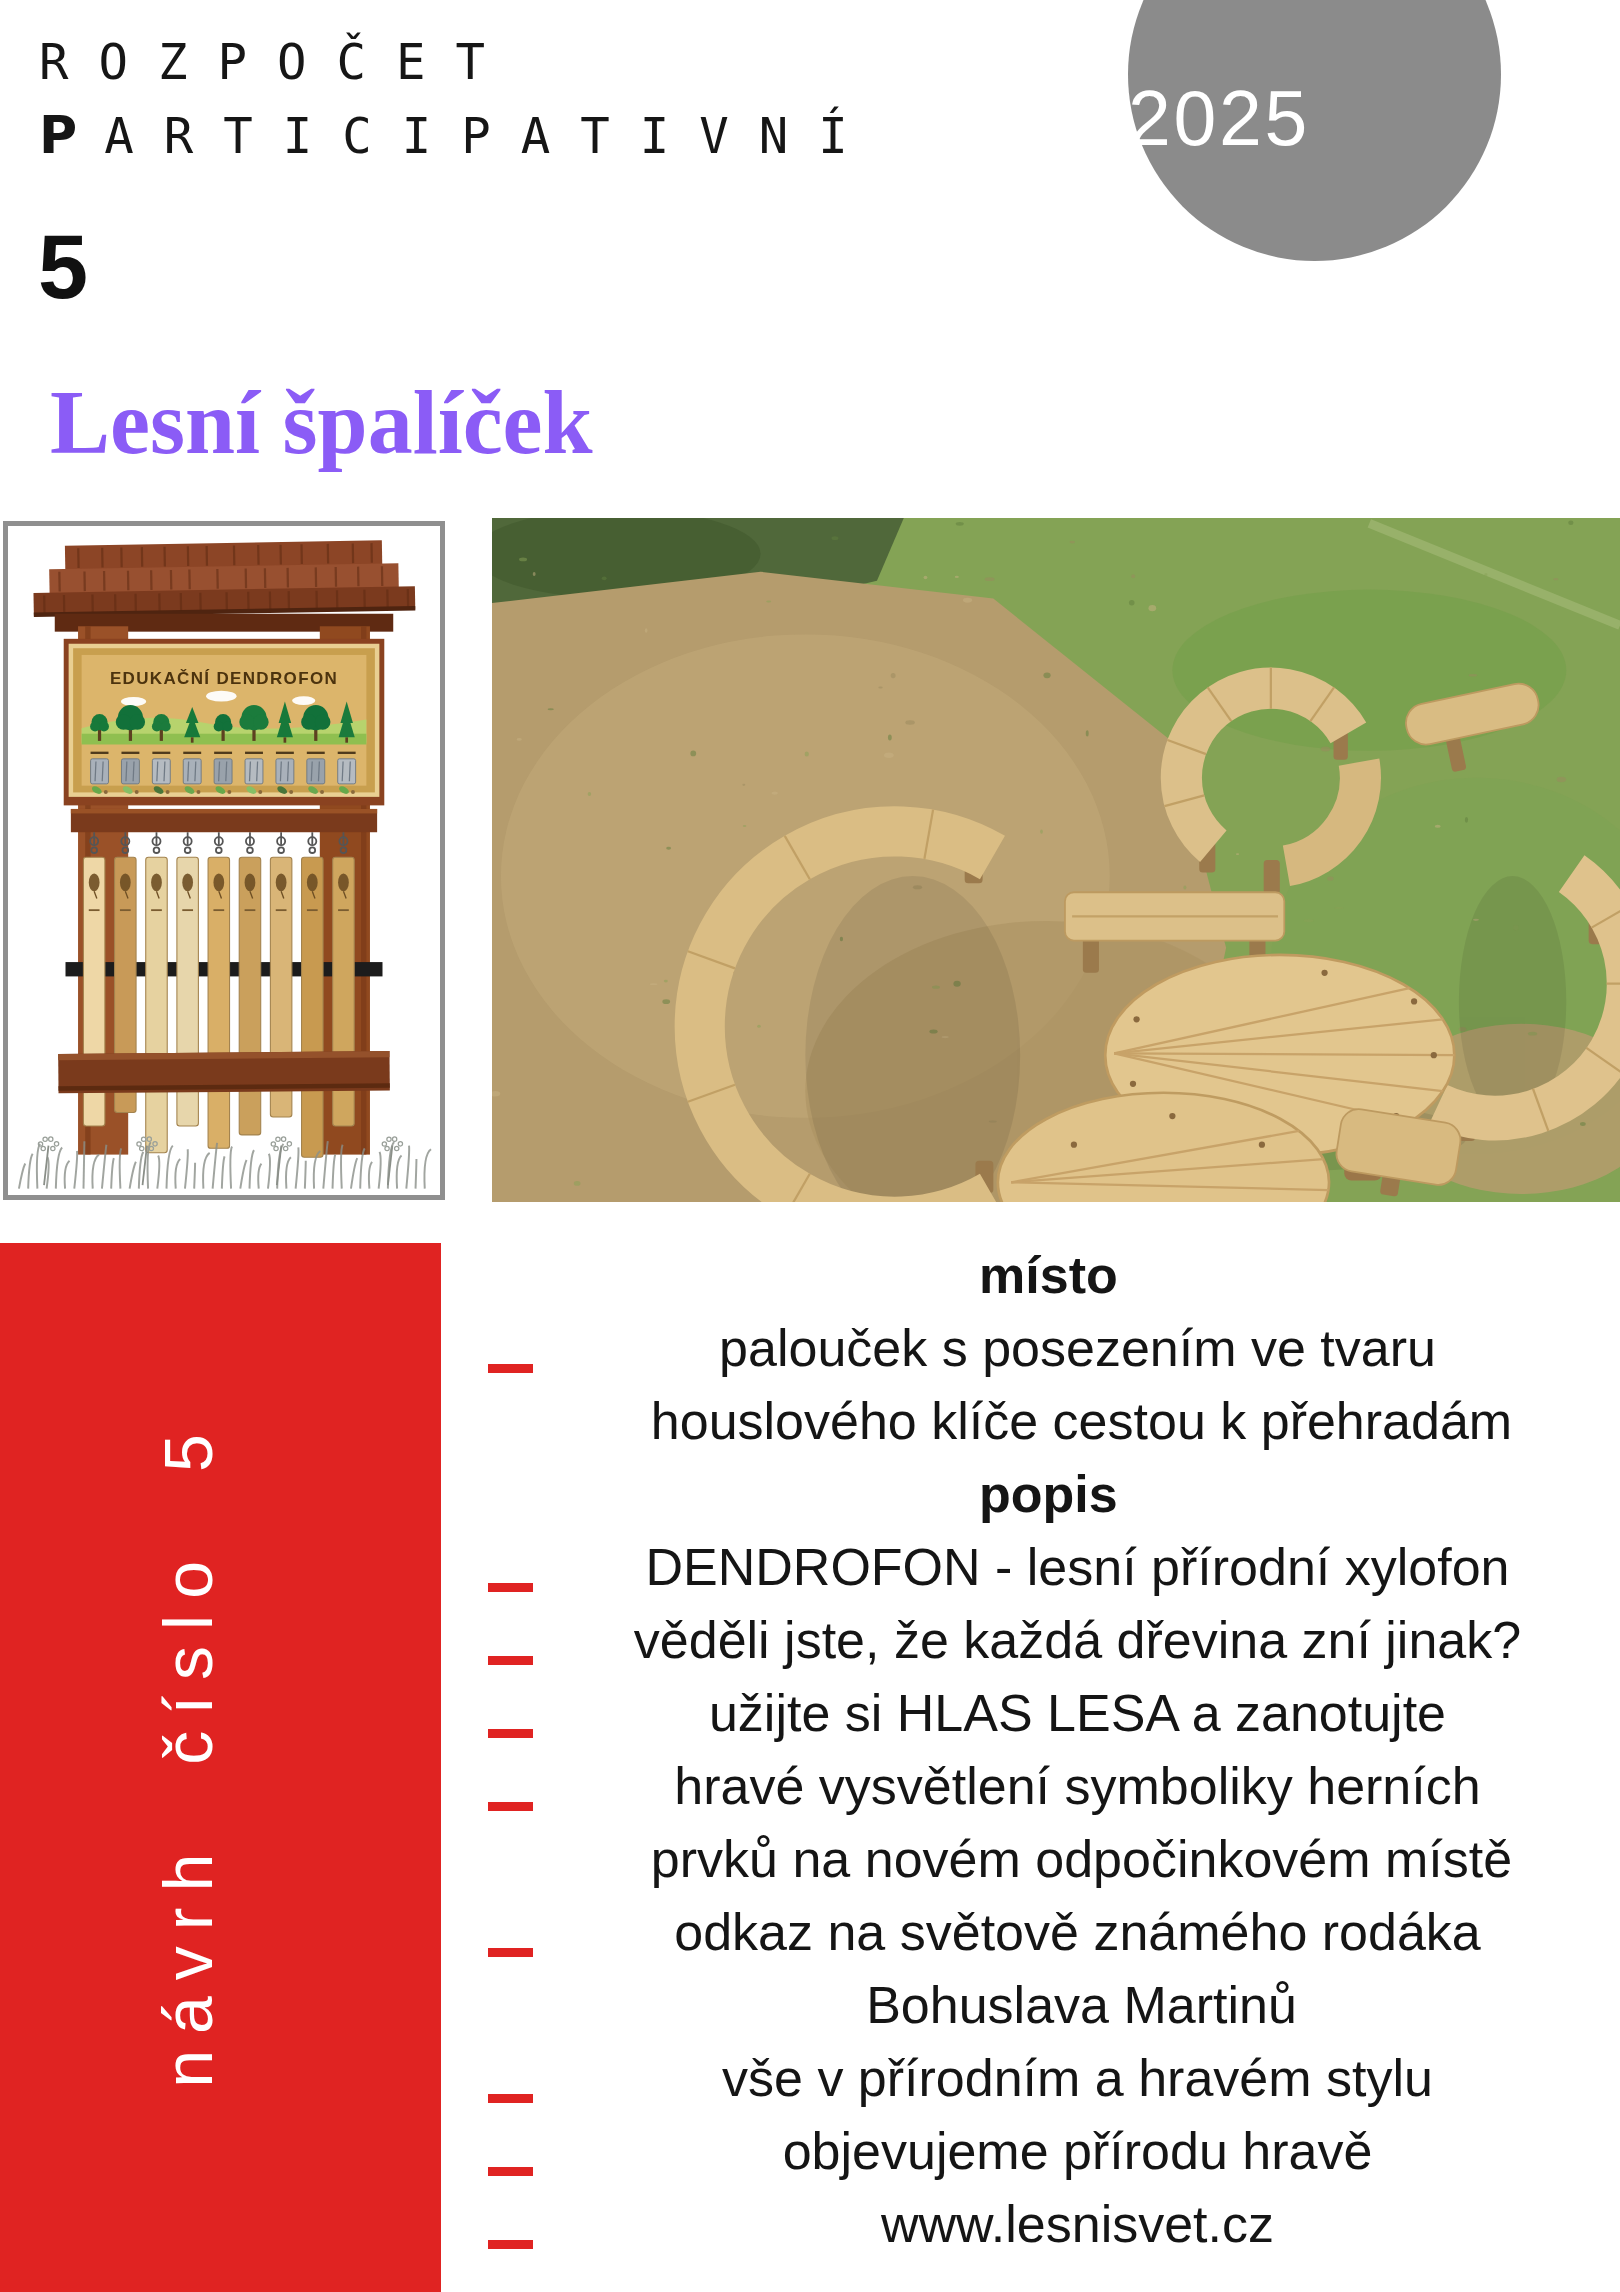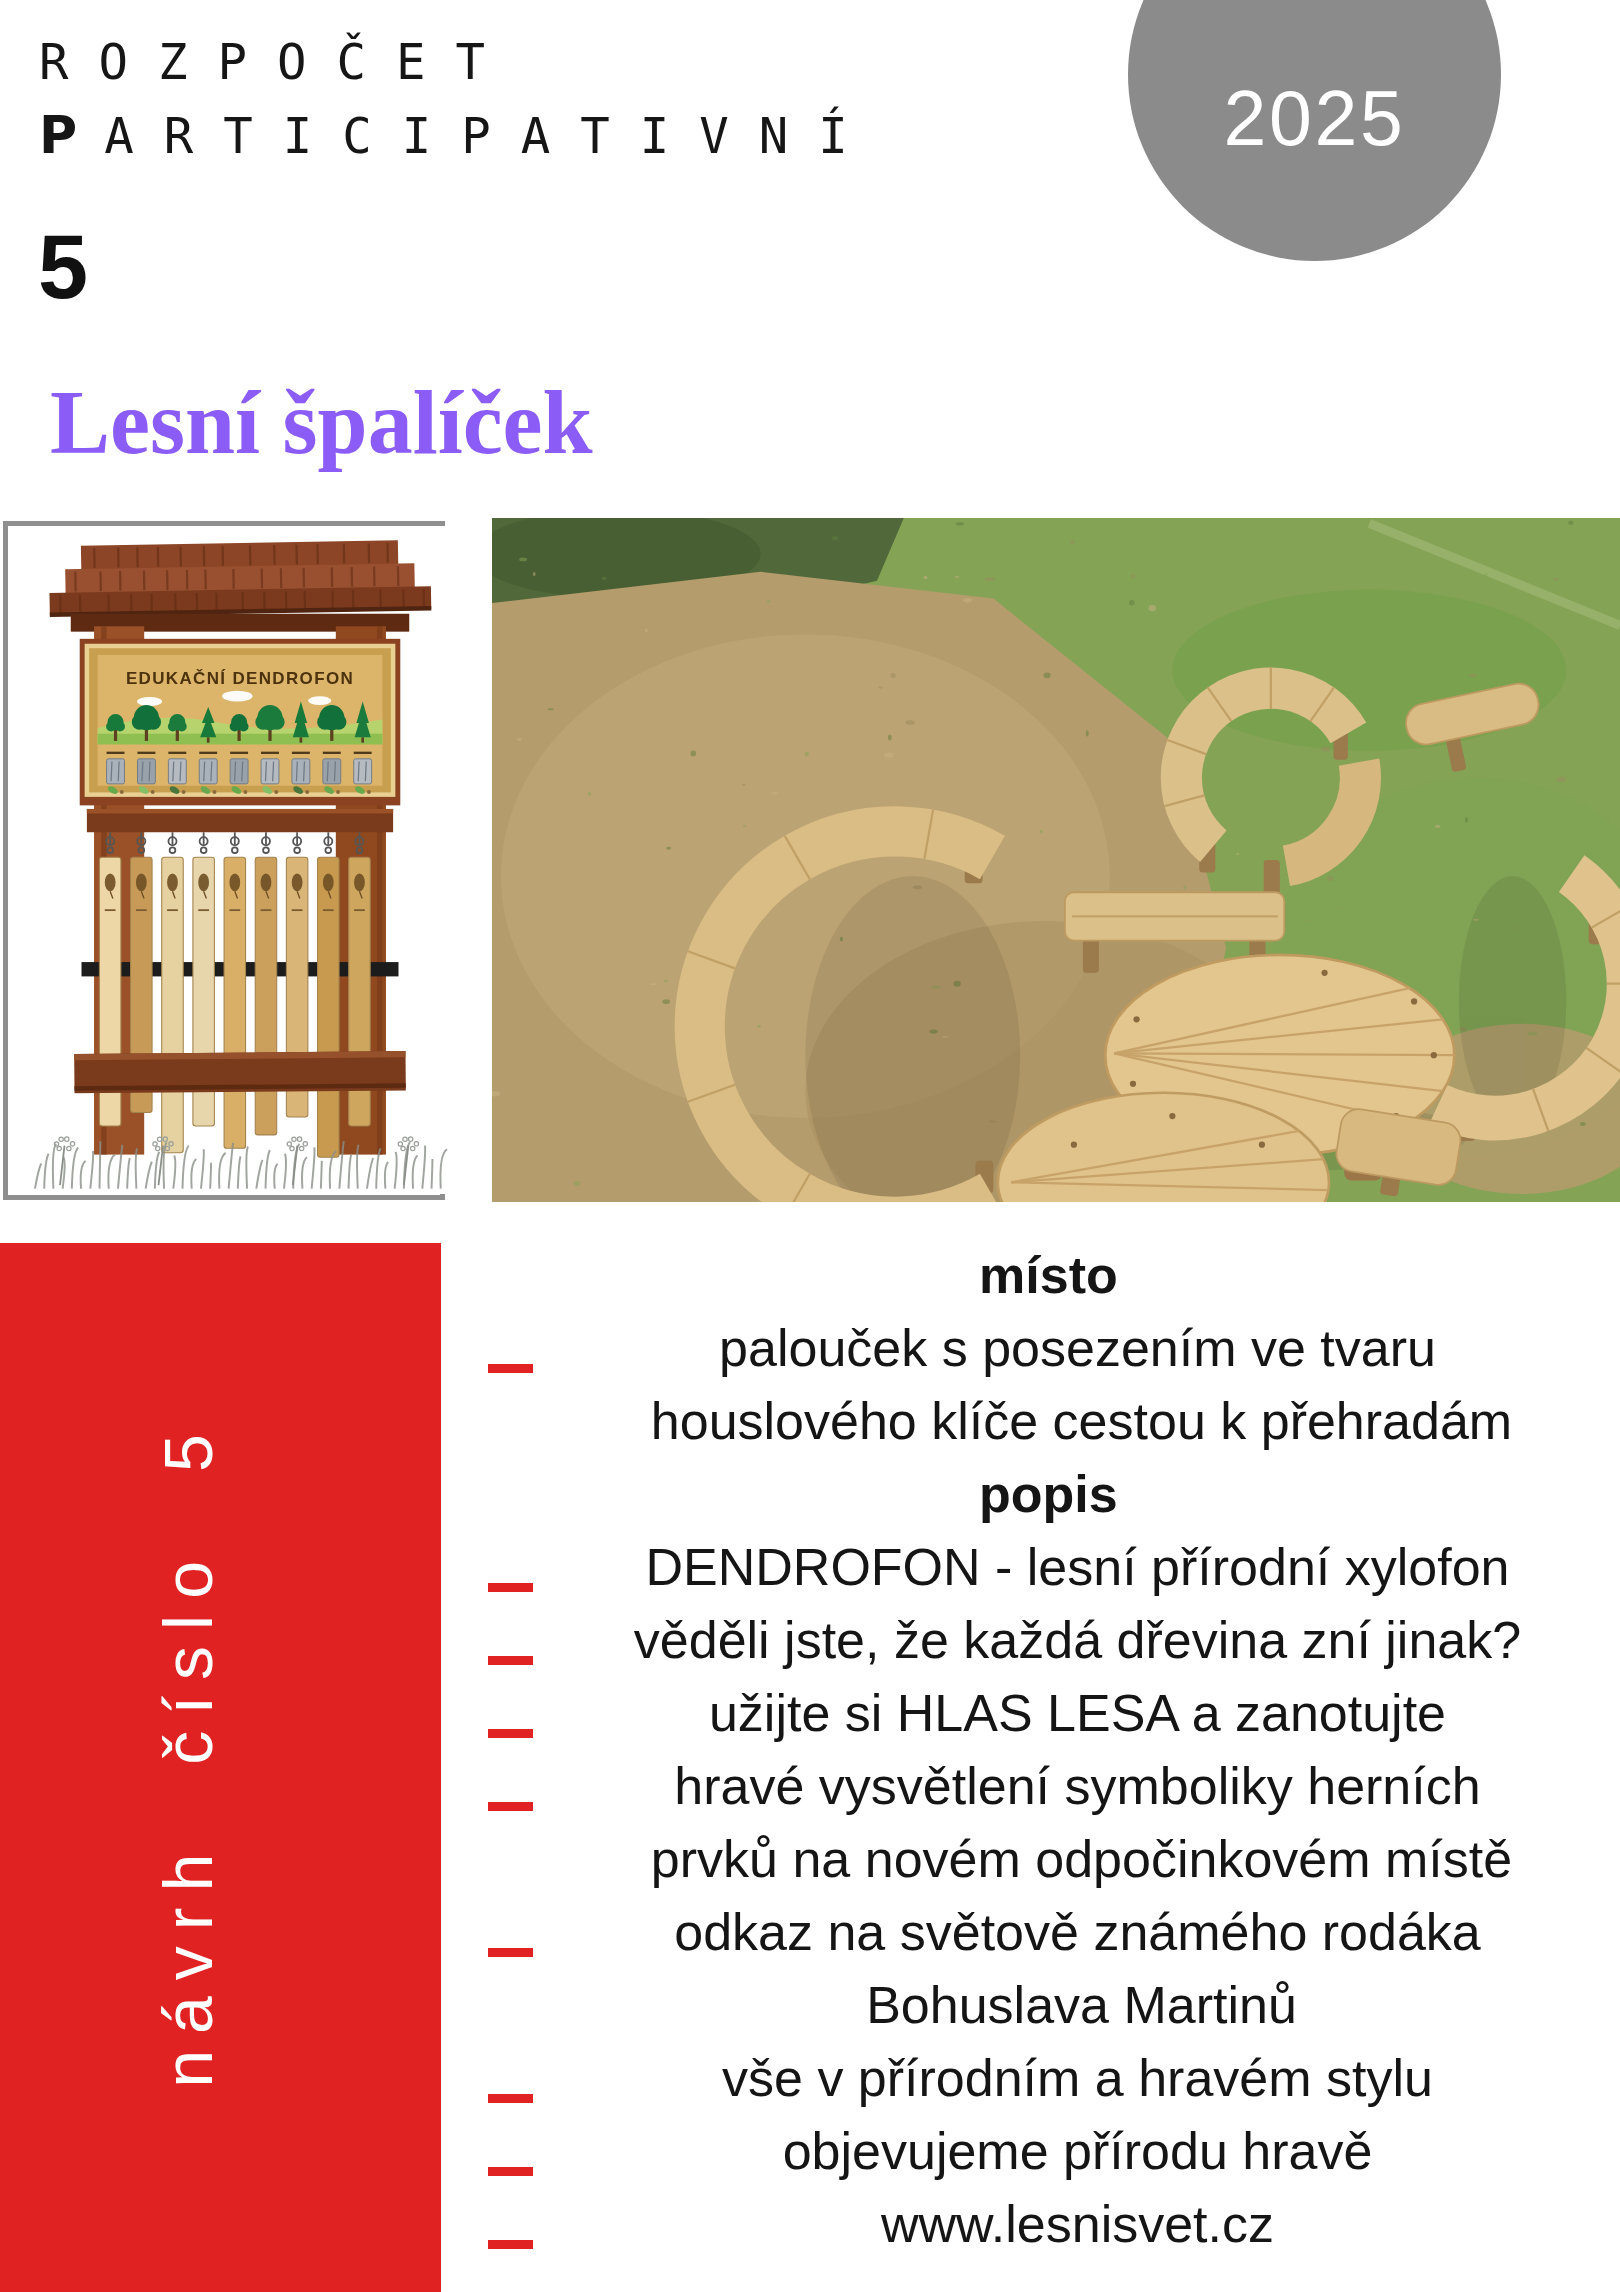--- a/index.html
+++ b/index.html
@@ -6,32 +6,32 @@
   .page{position:relative;width:1620px;height:2293px;background:#ffffff;overflow:hidden;
         font-family:"Liberation Sans",sans-serif;color:#141414;}
 
   
   .brand{position:absolute;left:39px;top:27px;font-family:"DejaVu Sans Mono",monospace;
          font-size:49px;line-height:72px;letter-spacing:30px;color:#161616;font-weight:400;white-space:nowrap;}
   .brand-p{font-family:"DejaVu Sans",sans-serif;font-weight:800;font-size:52px;letter-spacing:27px;}
 
   .year-circle{position:absolute;left:1128px;top:-112px;width:373px;height:373px;border-radius:50%;
                background:#8b8b8b;}
-  .year-circle span{position:absolute;left:0;right:0;top:186px;text-align:center;color:#ffffff;
+  .year-circle span{position:absolute;left:0;right:0;top:186px;color:#ffffff;
                     font-size:77px;letter-spacing:2.7px;font-weight:400;}
 
   .proposal-number{position:absolute;left:38px;top:222px;font-size:90px;line-height:90px;
                    font-weight:800;color:#111;}
 
   .page-title{position:absolute;left:50px;top:365px;margin:0;font-family:"Liberation Serif",serif;
               font-weight:700;font-size:90px;line-height:116px;color:#8b5cf6;letter-spacing:0px;}
 
   
   .sign-figure{position:absolute;left:2.7px;top:521px;width:442px;height:679px;margin:0;
-               border:5.4px solid #8f8f8f;background:#ffffff;box-sizing:border-box;padding-left:16px;}
+               border:5.4px solid #8f8f8f;background:#ffffff;box-sizing:border-box;}
   .sign-figure svg{display:block;width:432px;height:668px;}
 
   .photo{position:absolute;left:492px;top:518px;width:1128px;height:684px;}
   .photo svg{display:block;width:1128px;height:684px;}
 
   
   .red-band{position:absolute;left:0;top:1243px;width:441px;height:1050px;background:#e02322;}
   .vertical-label{position:absolute;left:188px;top:510px;transform:translate(-50%,-50%) rotate(-90deg);
                   white-space:nowrap;color:#ffffff;font-size:68px;letter-spacing:16px;word-spacing:38px;
                   font-weight:400;}

